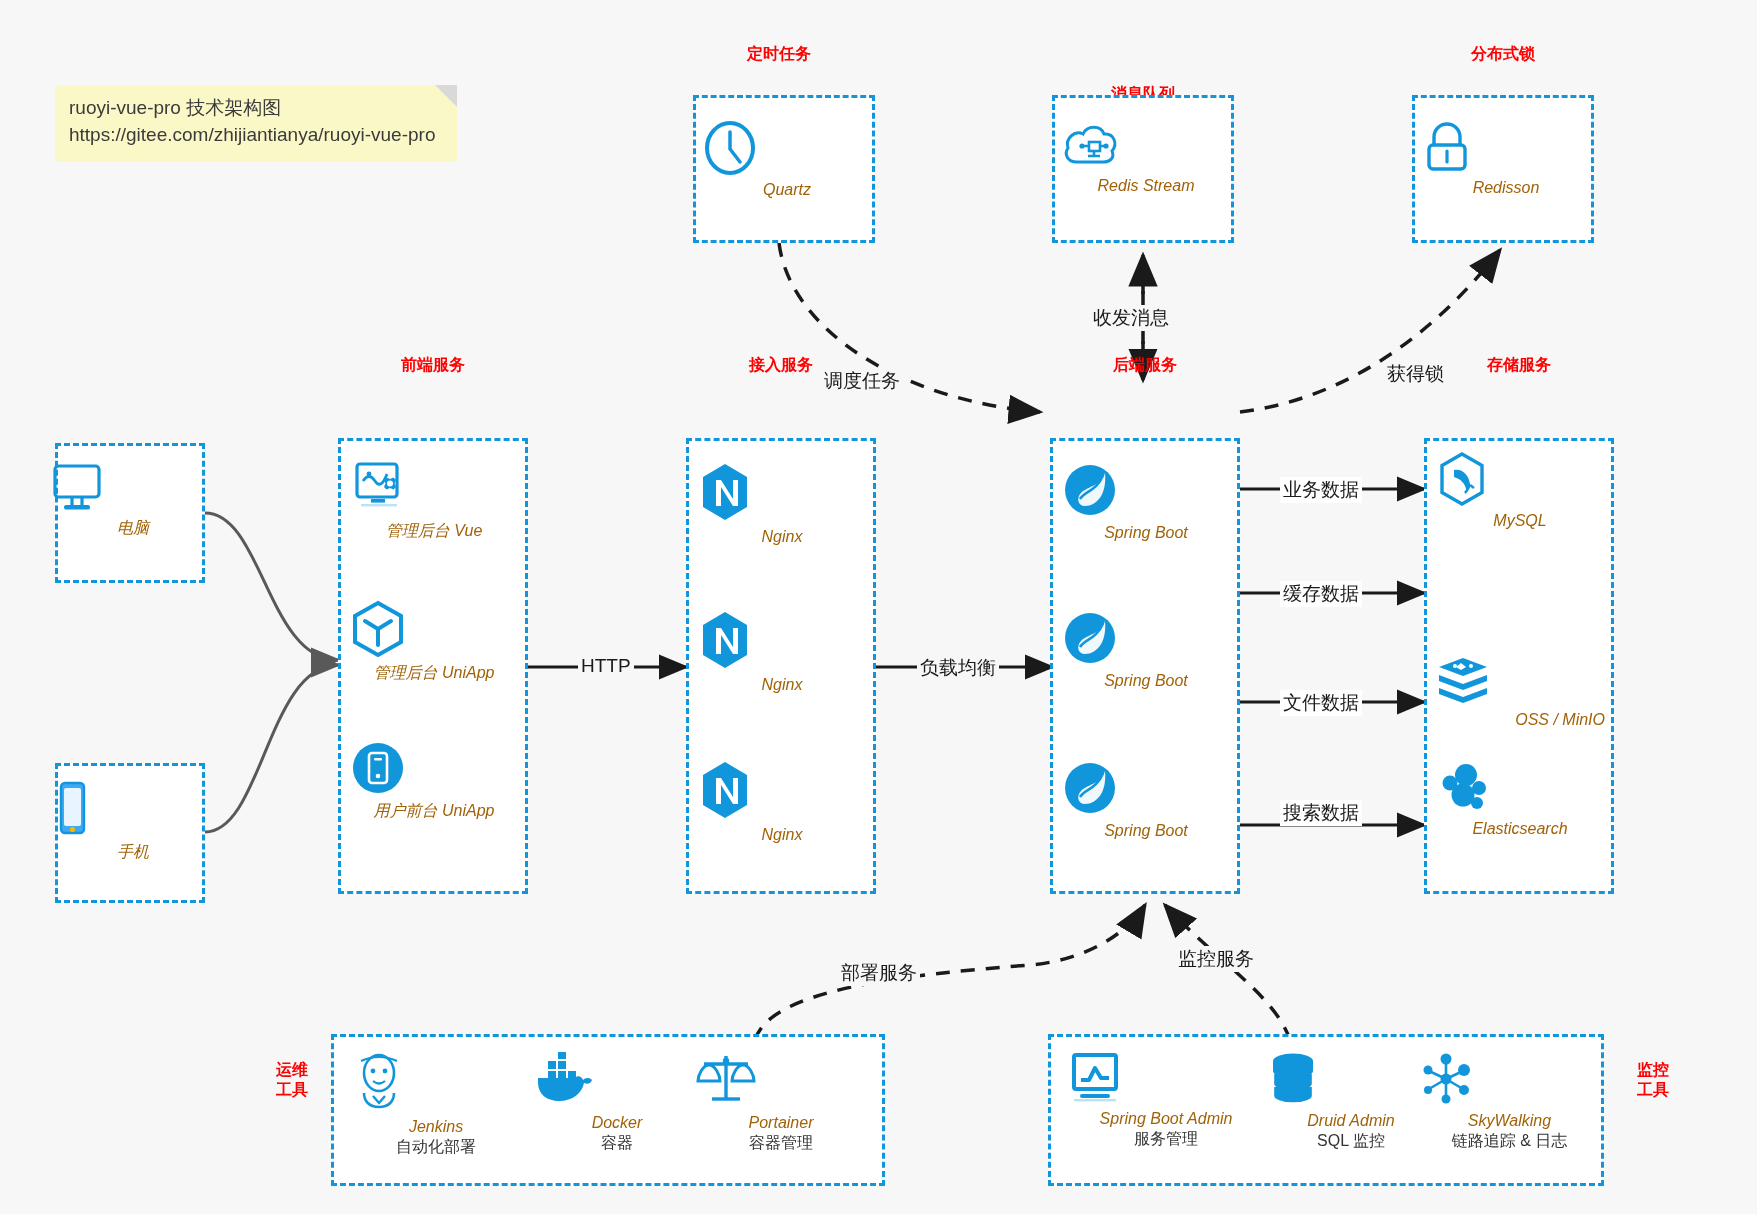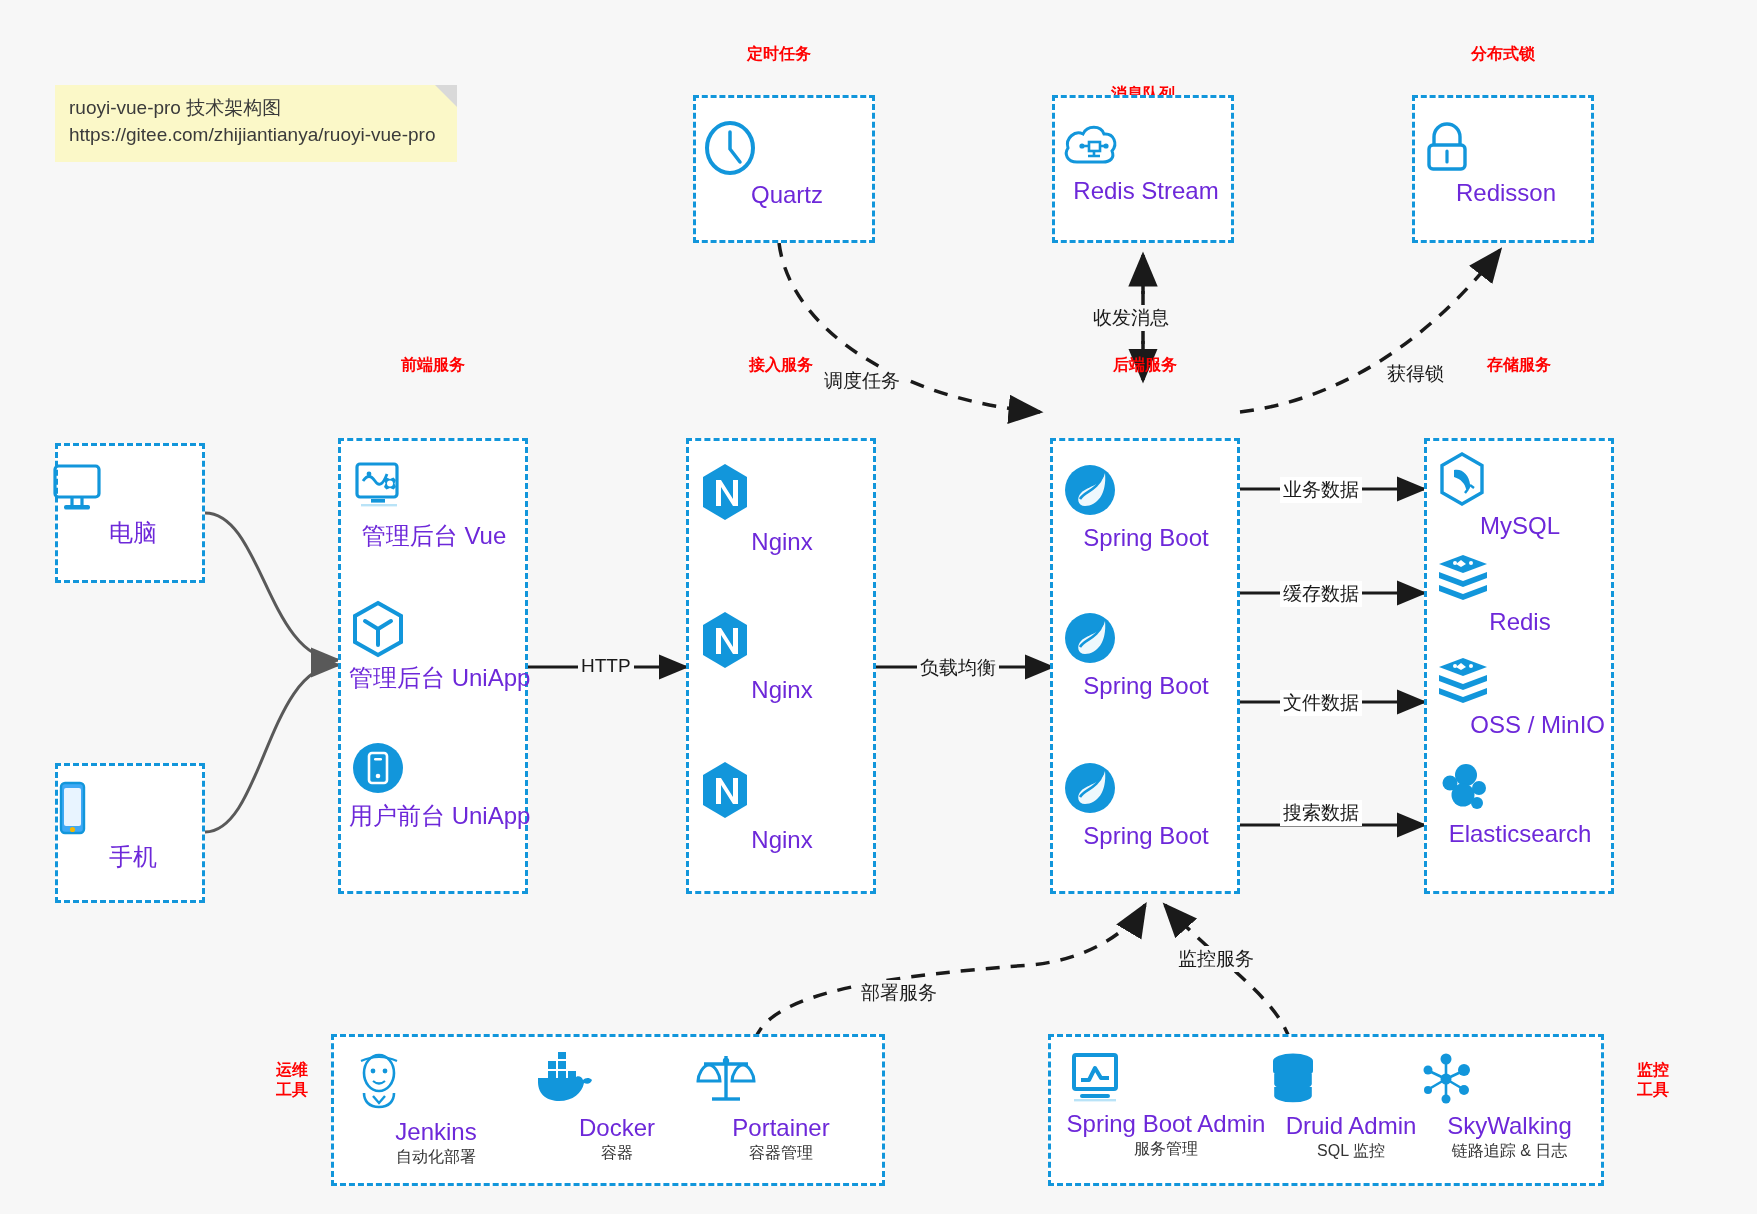--- a/index.html
+++ b/index.html
@@ -35,24 +35,25 @@
     width: 170px;
     text-align: center;
   }
   .node .ico {
     display: block;
     margin: 0 auto 4px auto;
     line-height: 0;
   }
   .node .lbl {
     display: block;
-    font-size: 24px;
-    color: #6d28d9;
+    font-size: 16px;
+    color: #a16207;
     line-height: 1.25;
     white-space: nowrap;
+    font-style: italic;
   }
   .node .lbl2 {
     display: block;
     font-size: 16px;
     color: #333333;
     line-height: 1.25;
     white-space: nowrap;
   }
   .edge-label {
     position: absolute;
@@ -327,33 +328,20 @@
       <span class="ico">
         <svg class="icon" width="54" height="56" viewBox="0 0 54 56">
           <path d="M27 3 L47 14.5 L47 41.5 L27 53 L7 41.5 L7 14.5 Z" fill="none" stroke="#1296db" stroke-width="3.4"></path>
           <path d="M19 19 C27 17 34 24 35 33 C36 38 33 40 31 38 C30 33 26 28 19 26 Z" fill="#1296db"></path>
           <path d="M35 34 L39 37 M33 38 L30 42" stroke="#1296db" stroke-width="2.4" fill="none"></path>
         </svg>
       </span>
       <span class="lbl">MySQL</span>
     </div>
 
-    <div class="node" style="left:8px; top:112px;">
-      <span class="ico">
-        <svg class="icon" width="56" height="50" viewBox="0 0 56 50">
-          <path d="M28 2 L52 11 L28 20 L4 11 Z" fill="#1296db"></path>
-          <path d="M4 19 L28 28 L52 19 L52 25 L28 34 L4 25 Z" fill="#1296db"></path>
-          <path d="M4 32 L28 41 L52 32 L52 38 L28 47 L4 38 Z" fill="#1296db"></path>
-          <circle cx="20" cy="10" r="2" fill="#ffffff"></circle>
-          <circle cx="36" cy="10" r="2" fill="#ffffff"></circle>
-          <path d="M26 7 L31 11 L26 14 L21 11 Z" fill="#ffffff"></path>
-        </svg>
-      </span>
-      <span class="lbl">Redis</span>
-    </div>
 
     <div class="node" style="left:8px; top:215px;text-align:right;">
       <span class="ico">
         <svg class="icon" width="56" height="50" viewBox="0 0 56 50">
           <path d="M28 2 L52 11 L28 20 L4 11 Z" fill="#1296db"></path>
           <path d="M4 19 L28 28 L52 19 L52 25 L28 34 L4 25 Z" fill="#1296db"></path>
           <path d="M4 32 L28 41 L52 32 L52 38 L28 47 L4 38 Z" fill="#1296db"></path>
           <circle cx="20" cy="10" r="2" fill="#ffffff"></circle>
           <circle cx="36" cy="10" r="2" fill="#ffffff"></circle>
           <path d="M26 7 L31 11 L26 14 L21 11 Z" fill="#ffffff"></path>
@@ -484,16 +472,16 @@
   <div class="edge-label" style="left:917px; top:655px;">负载均衡</div>
   <div class="edge-label" style="left:821px; top:368px;">调度任务</div>
   <div class="edge-label" style="left:1090px; top:305px;">收发消息</div>
   <div class="edge-label" style="left:1384px; top:361px;">获得锁</div>
 
   <div class="edge-label on-white" style="left:1280px; top:477px;">业务数据</div>
   <div class="edge-label on-white" style="left:1280px; top:581px;">缓存数据</div>
   <div class="edge-label on-white" style="left:1280px; top:690px;">文件数据</div>
   <div class="edge-label on-white" style="left:1280px; top:800px;">搜索数据</div>
 
-  <div class="edge-label" style="left:858px; top:960px;margin-top:20px;">部署服务</div>
+  <div class="edge-label" style="left:838px; top:960px;">部署服务</div>
   <div class="edge-label" style="left:1175px; top:946px;">监控服务</div>
 
 </div>
 
 </body></html>

